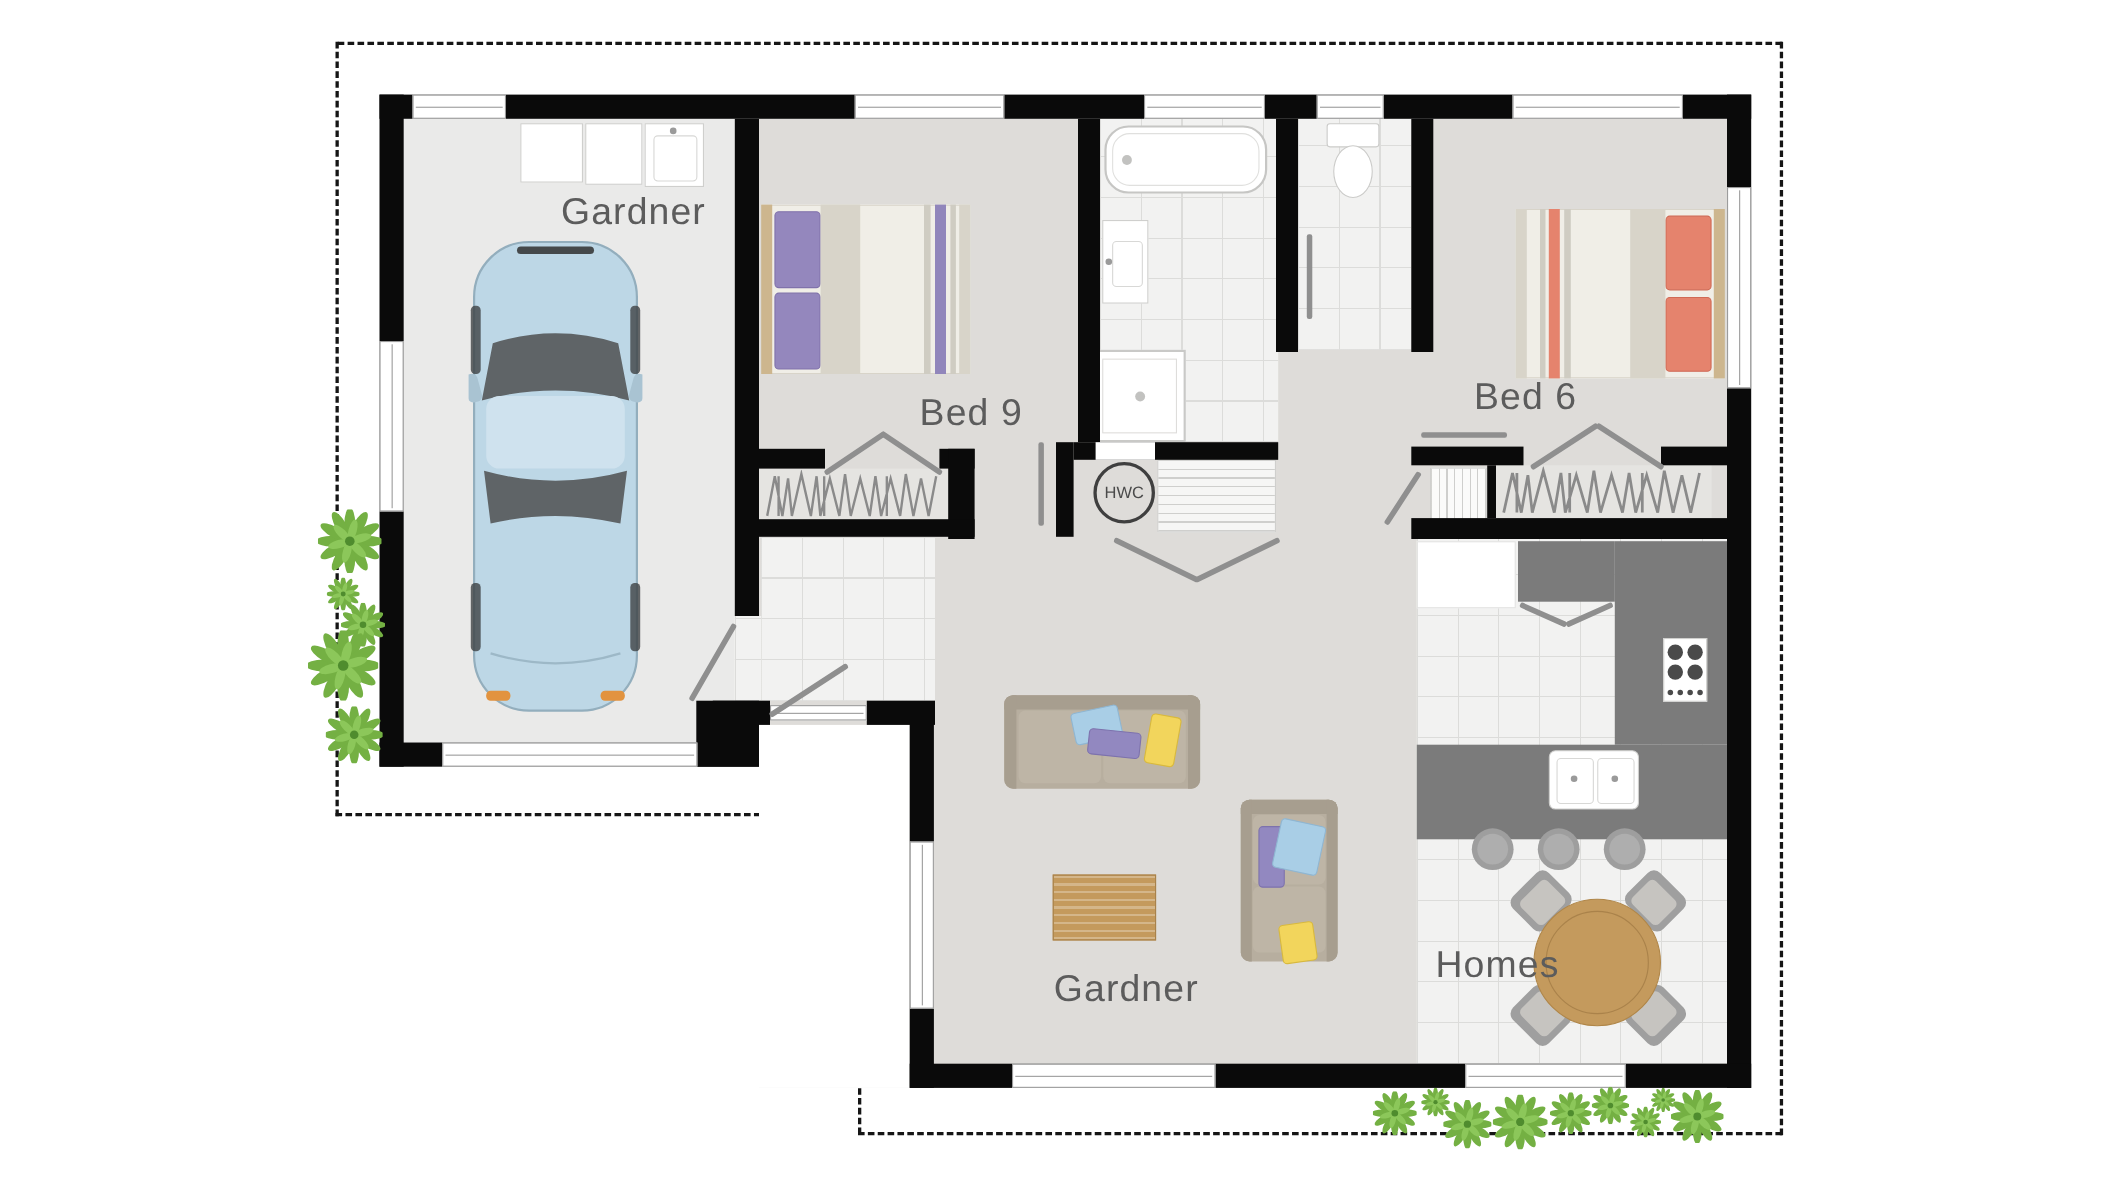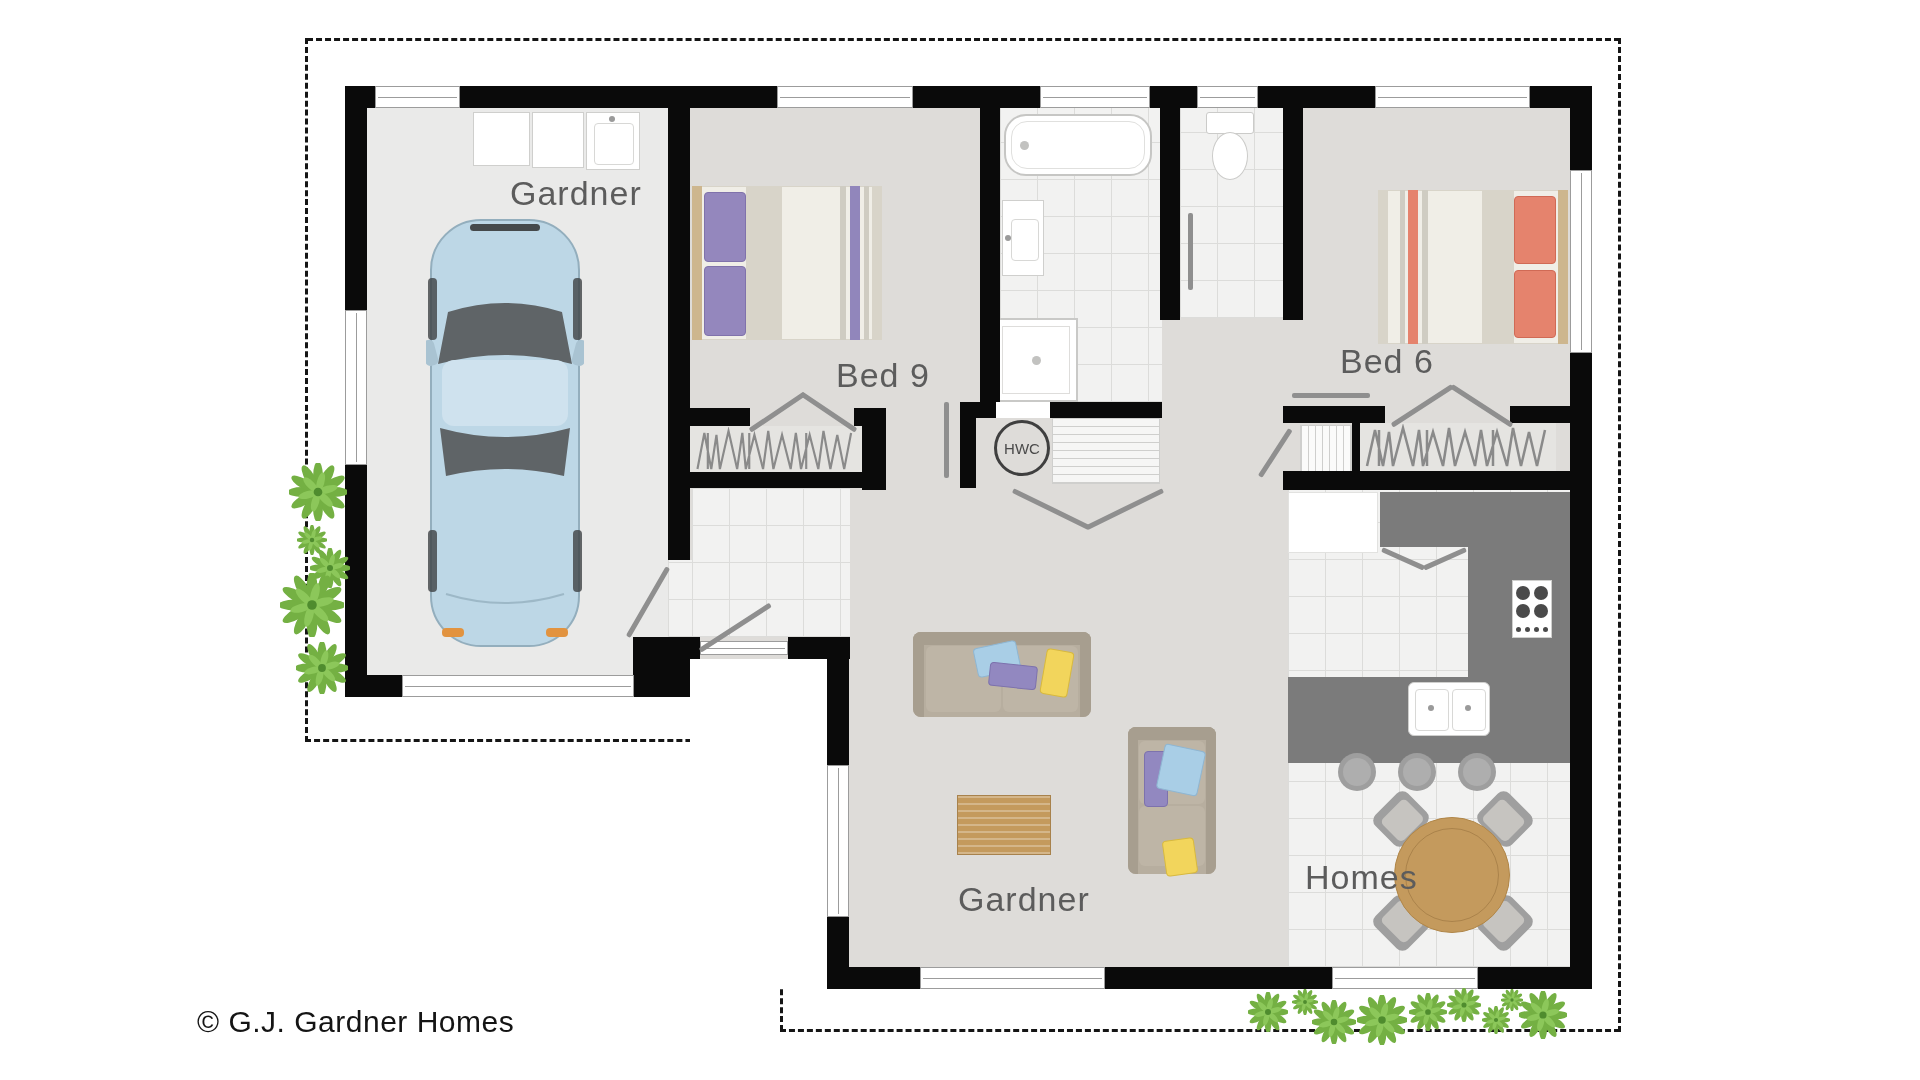--- a/index.html
+++ b/index.html
@@ -344,15 +344,14 @@
   <svg class="abs" style="left:1482px;top:1006px;" width="28" height="28">
       <use href="#plant" width="28" height="28"></use>
     </svg>
   <svg class="abs" style="left:1501px;top:989px;" width="22" height="22">
       <use href="#plant" width="22" height="22"></use>
     </svg>
   <svg class="abs" style="left:1519px;top:991px;" width="48" height="48">
       <use href="#plant" width="48" height="48"></use>
     </svg>
 
-  <div id="copyright">© G.J. Gardner Homes</div>
 
 </div>
 
 </body></html>

